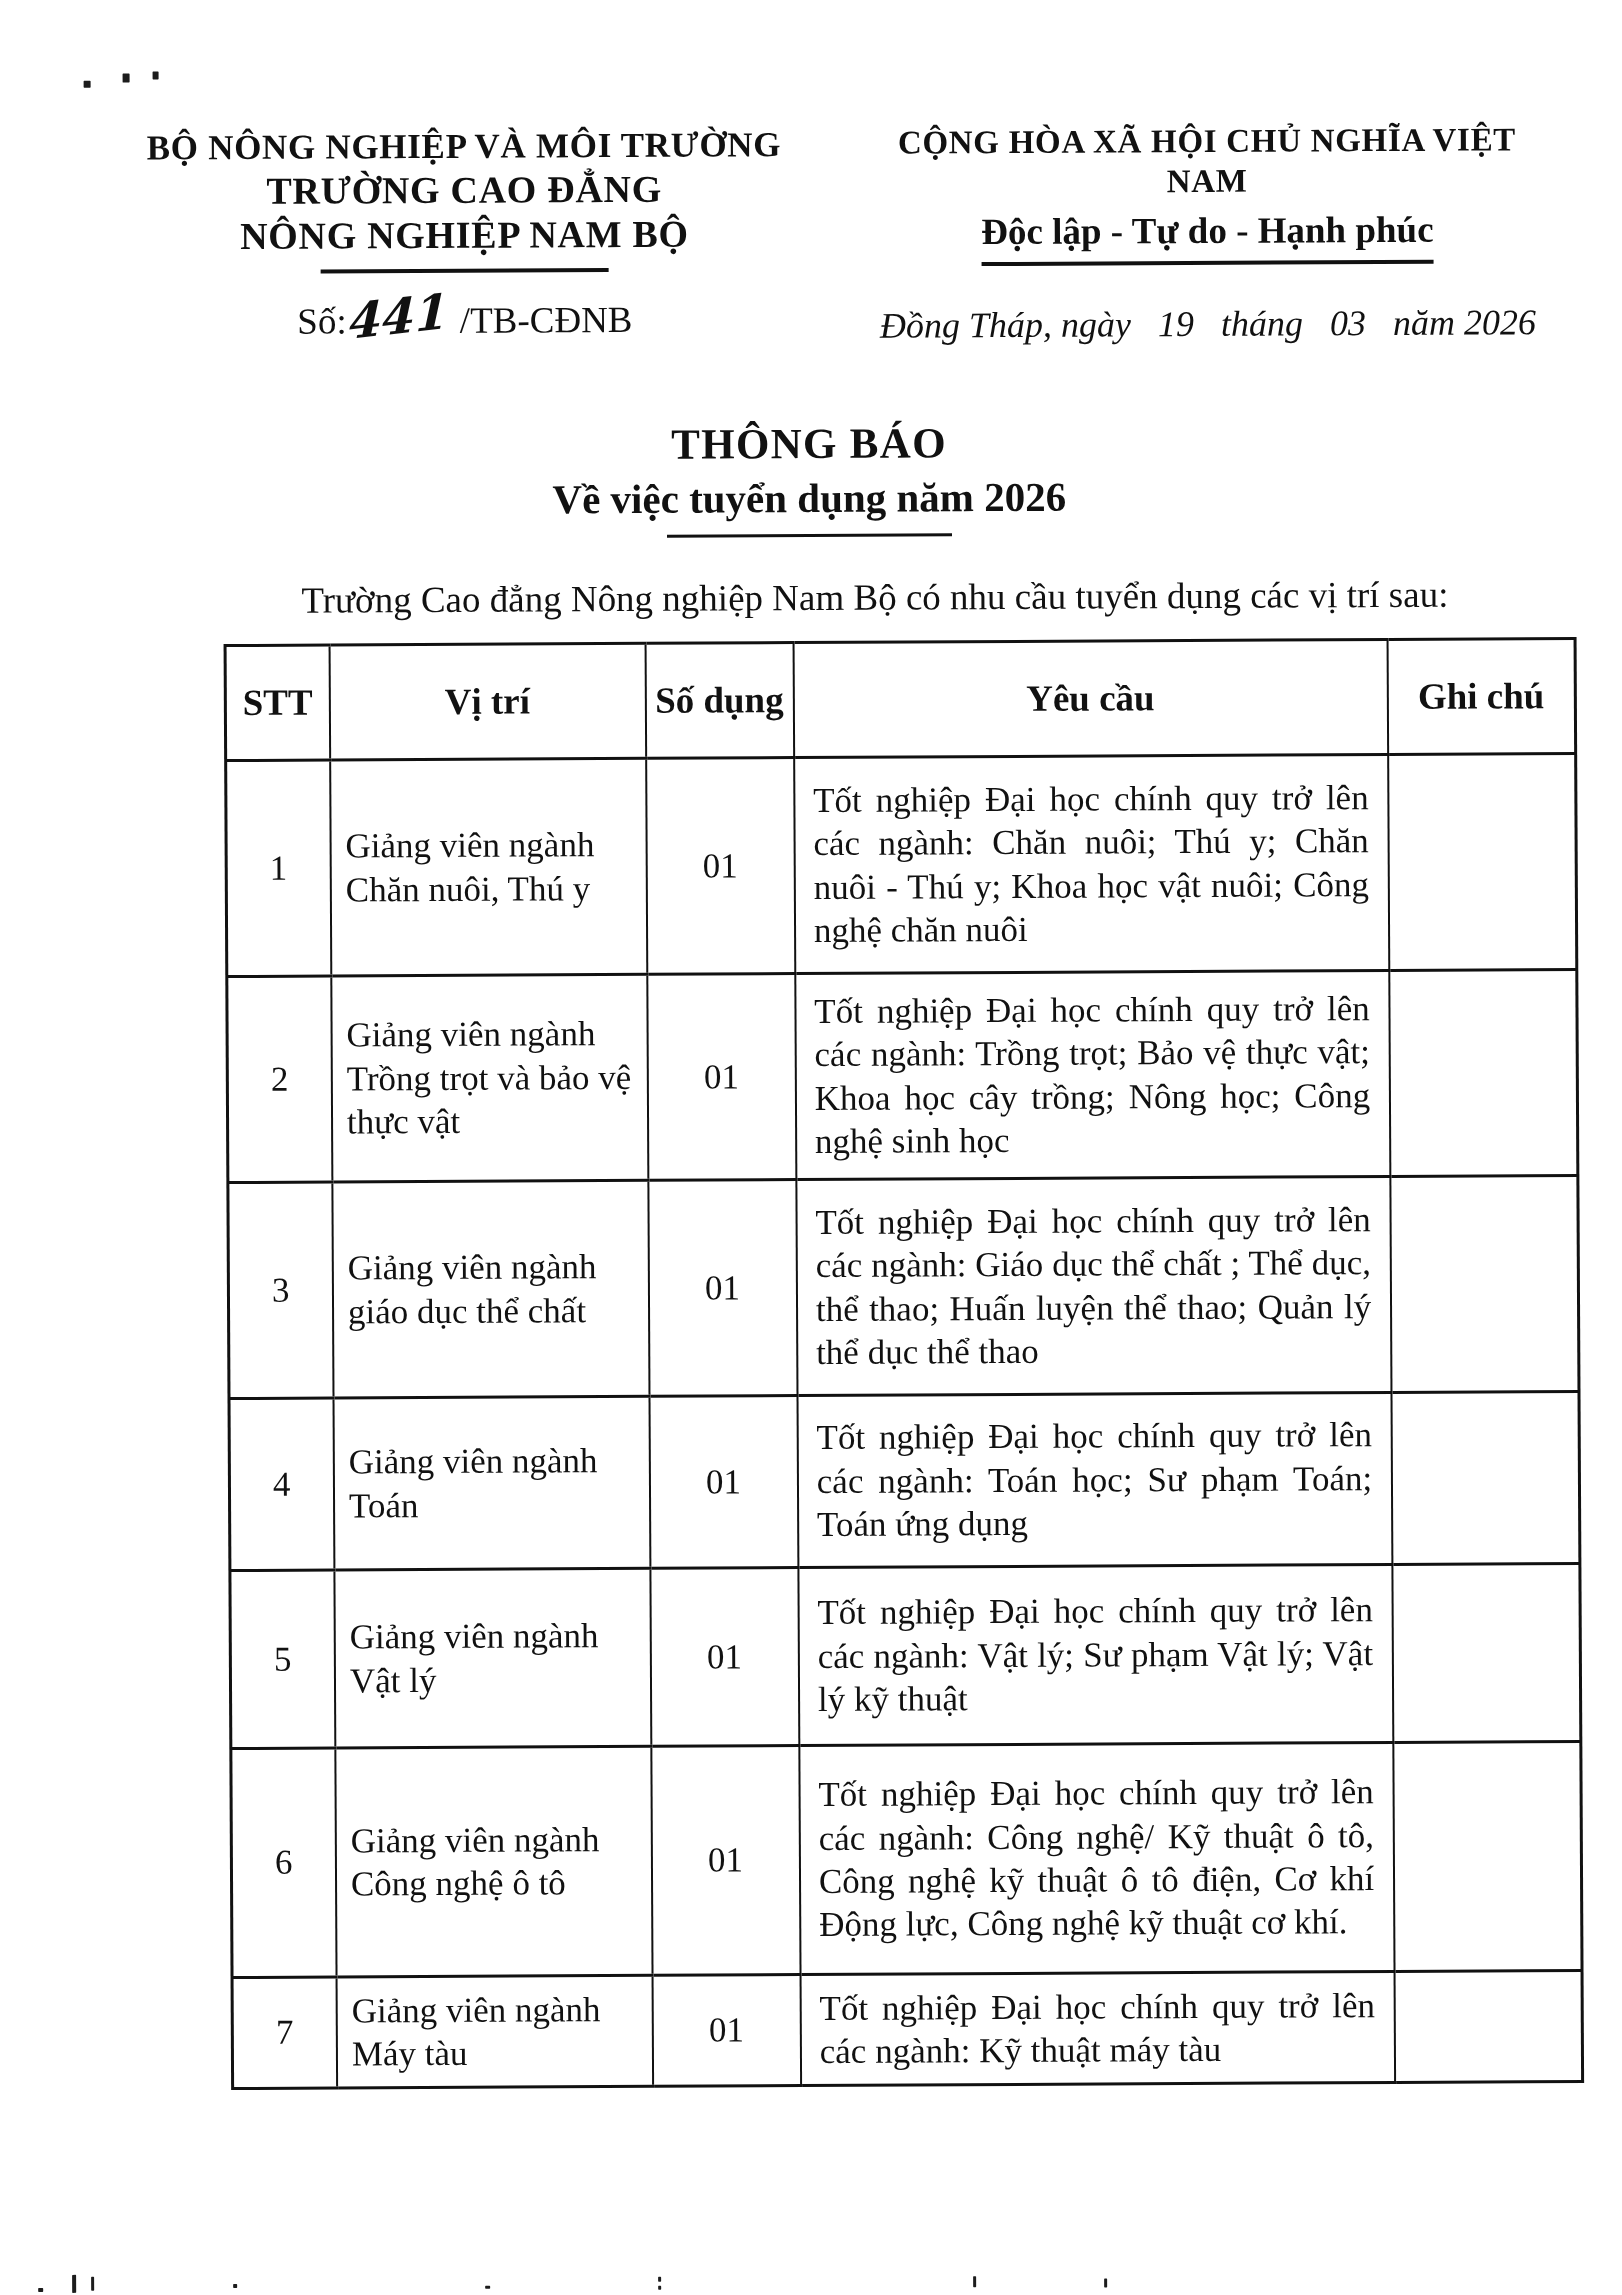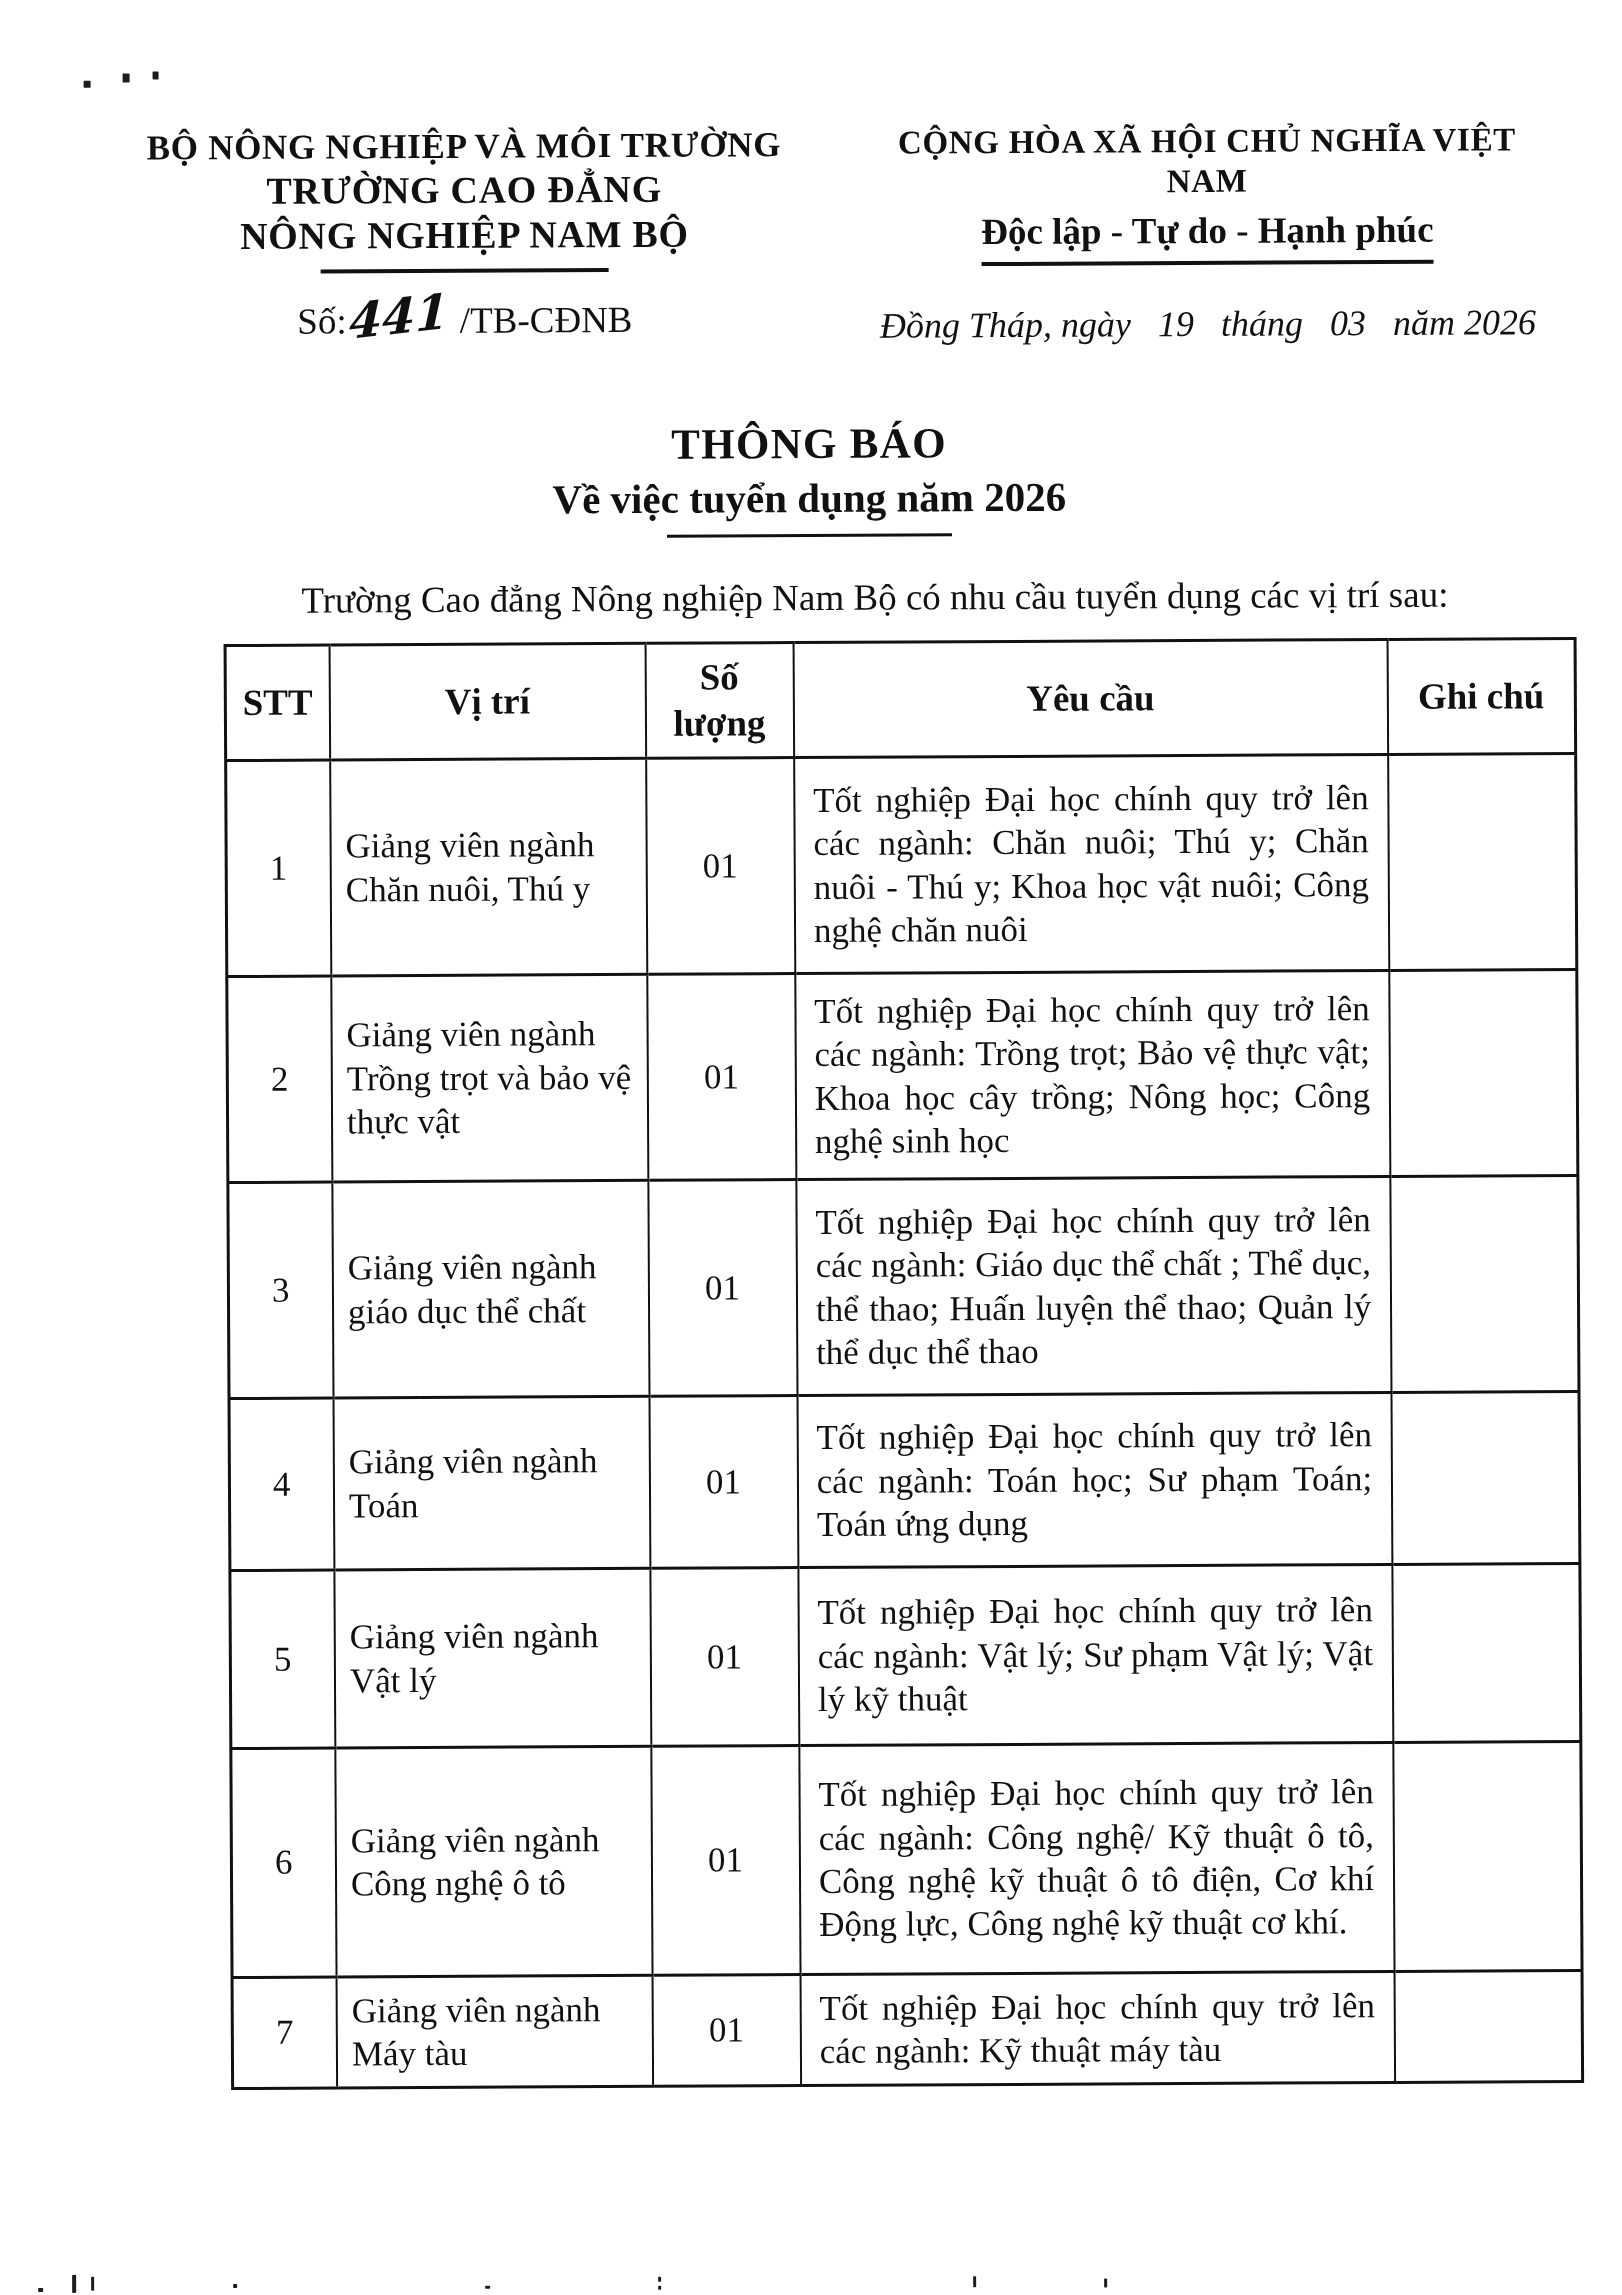--- a/index.html
+++ b/index.html
@@ -141,21 +141,21 @@
         <col class="col-stt">
           <col class="col-pos">
           <col class="col-qty">
           <col class="col-req">
           <col class="col-note">
       </colgroup>
       <thead>
         <tr style="height:115px;">
           <th>STT</th>
           <th>Vị trí</th>
-          <th>Số lượng</th>
+          <th>Số dụng</th>
           <th>Yêu cầu</th>
           <th>Ghi chú</th>
         </tr>
       </thead>
       <tbody>
         <tr style="height:216px;">
           <td class="c-stt">1</td>
           <td class="c-pos">Giảng viên ngành Chăn nuôi, Thú y</td>
           <td class="c-qty">01</td>
           <td class="c-req">Tốt nghiệp Đại học chính quy trở lên các ngành: Chăn nuôi; Thú y; Chăn nuôi - Thú y; Khoa học vật nuôi; Công nghệ chăn nuôi</td>

